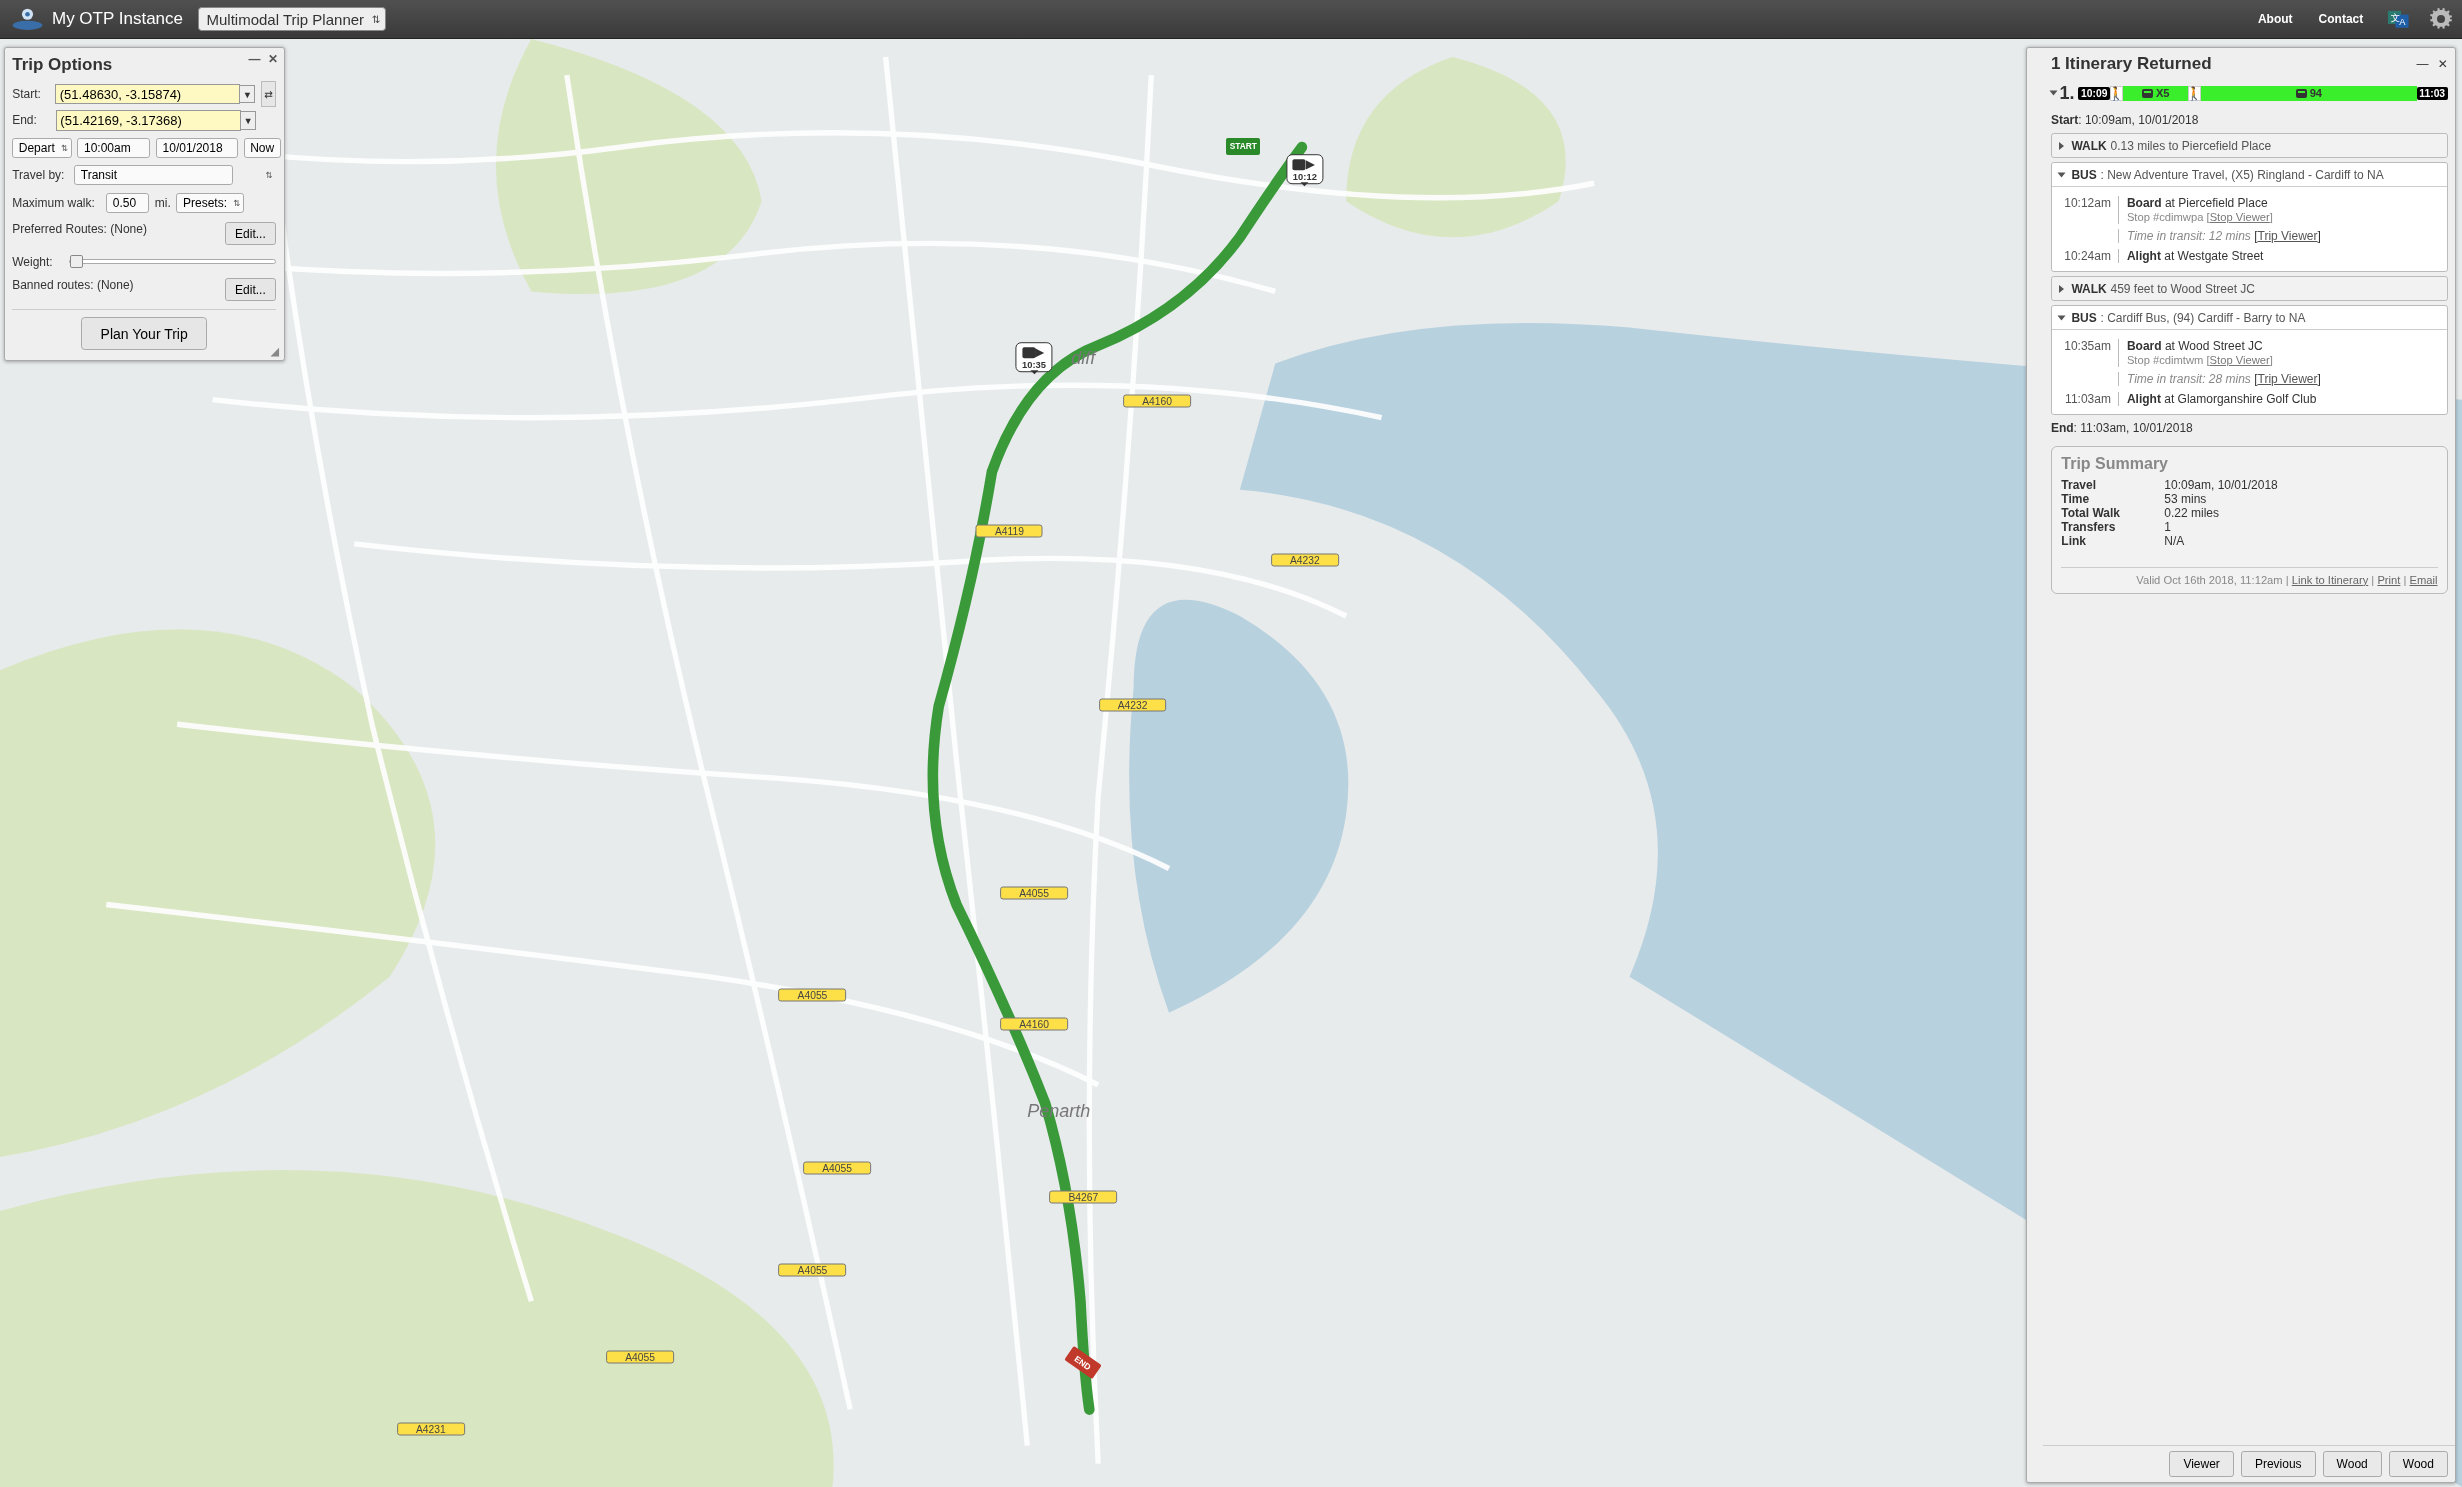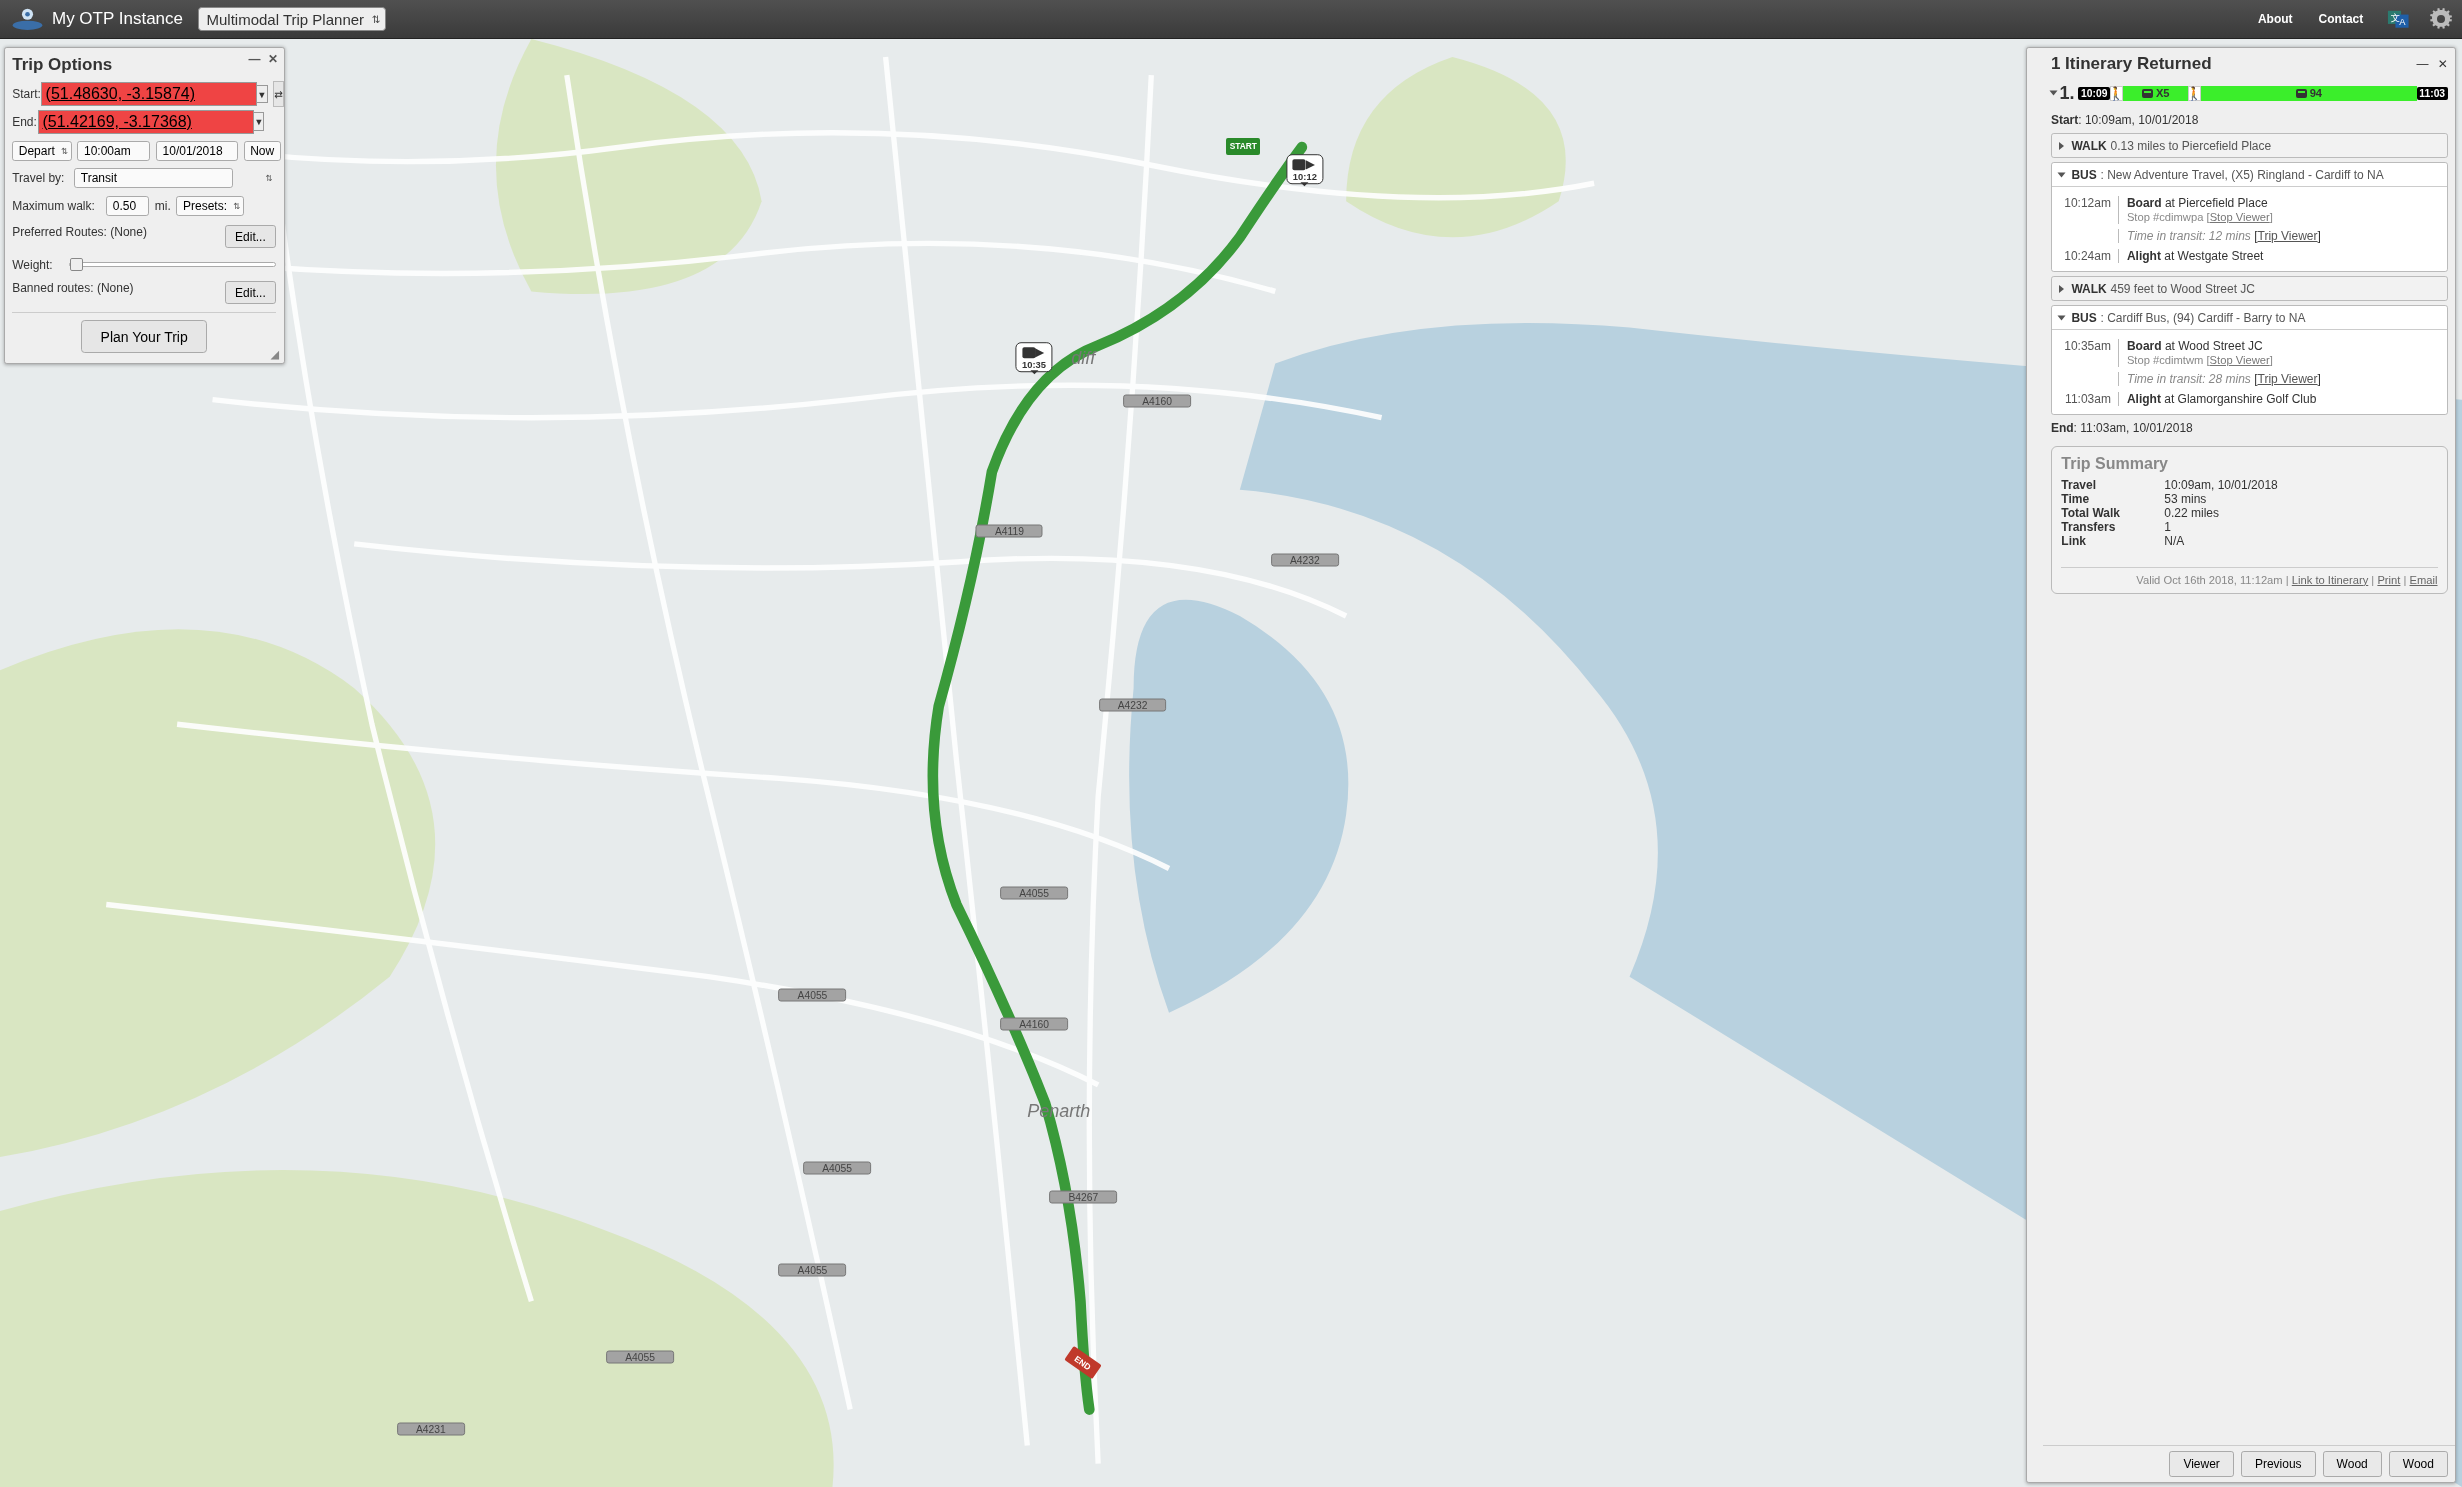--- a/index.html
+++ b/index.html
@@ -23,21 +23,21 @@
 
 
 .panel{position:absolute;background:#efefef;border:0.9px solid #aaa;border-radius:2.8px;box-shadow:0 0.9px 3.7px rgba(0,0,0,.3);}
 .trip-panel{top:47px;left:3.7px;width:281px;padding:5.6px 7.5px 9.4px;}
 .panel-title{font-size:17px;font-weight:bold;margin:1.9px 0 5.6px;}
 .panel-icons{position:absolute;top:3.7px;right:5.6px;display:flex;gap:7.5px;}
 .panel-icons span{cursor:pointer;color:#555;font-weight:bold;}
 
 .row{display:flex;align-items:center;margin:2.8px 0;}
 .row label{width:49px;}
-.coord-input{flex:1;border:0.9px solid #999;padding:1.9px 3.7px;font-size:16px;background:#ef4444;text-decoration:underline;}
+.coord-input{flex:1;border:0.9px solid #999;padding:1.9px 3.7px;font-size:13px;background:#fef9c3;}
 .dd{width:17px;height:18.7px;border:0.9px solid #999;border-left:0;background:#eee;text-align:center;font-size:9.4px;line-height:17px;cursor:pointer;}
 .swap{width:17px;height:26px;margin-left:5.6px;border:0.9px solid #bbb;background:#e6e6e6;display:flex;align-items:center;justify-content:center;cursor:pointer;font-size:10.3px;}
 
 .small-select,.small-input,.small-btn{border:0.9px solid #aaa;border-radius:2.8px;padding:1.9px 5.6px;font-size:12px;background:#fafafa;}
 .small-select{appearance:none;padding-right:15px;}
 .sel-wrap{position:relative;display:inline-block;}
 .sel-wrap::after{content:"⇅";position:absolute;right:3.7px;top:50%;transform:translateY(-50%);font-size:8.4px;color:#555;pointer-events:none;}
 .small-input{width:73px;}
 .big-btn{padding:7.5px 18.7px;font-size:14px;border:0.9px solid #aaa;border-radius:3.7px;background:#e6e6e6;cursor:pointer;}
 .edit-btn{float:right;padding:3.7px 9.4px;border:0.9px solid #aaa;border-radius:2.8px;background:#e6e6e6;cursor:pointer;font-size:12px;}
@@ -93,21 +93,21 @@
 
 
 .marker{position:absolute;transform:translate(-50%,-100%);}
 .flag{width:34px;height:17px;color:#fff;font-size:8.4px;font-weight:bold;display:flex;align-items:center;justify-content:center;border-radius:1.9px;}
 .flag.start{background:#2a8a2a;}
 .flag.end{background:#c0392b;}
 .bubble{background:#fff;border:1.9px solid #333;border-radius:5.6px;padding:1.9px 5.6px 0.9px;position:relative;}
 .bubble::after{content:"";position:absolute;left:50%;bottom:-7.5px;transform:translateX(-50%);border:4.7px solid transparent;border-top-color:#333;}
 .bubble .bus-ic{display:inline-block;width:13px;height:11.2px;background:#333;border-radius:1.9px;vertical-align:middle;}
 .bubble .t{font-size:9.4px;font-weight:bold;display:block;text-align:center;}
-.road-label{position:absolute;transform:translate(-50%,-50%);background:#a3a3a3;border:0.9px solid #777;border-radius:2.8px;padding:0 18px;font-size:10.3px;color:#444;}
+.road-label{position:absolute;transform:translate(-50%,-50%);background:#fde047;border:0.9px solid #777;border-radius:2.8px;padding:0 18px;font-size:10.3px;color:#444;}
 .place-label{position:absolute;transform:translate(-50%,-50%);color:#777;font-size:18px;font-style:italic;pointer-events:none;}
 </style>
 </head>
 <body>
 
 <div class="topbar">
   <span class="logo">
     <svg viewBox="0 0 40 30">
         <ellipse cx="20" cy="22" rx="16" ry="5" fill="#3a6ea8"></ellipse>
         <circle cx="20" cy="10" r="6" fill="#cfe3f5"></circle>

